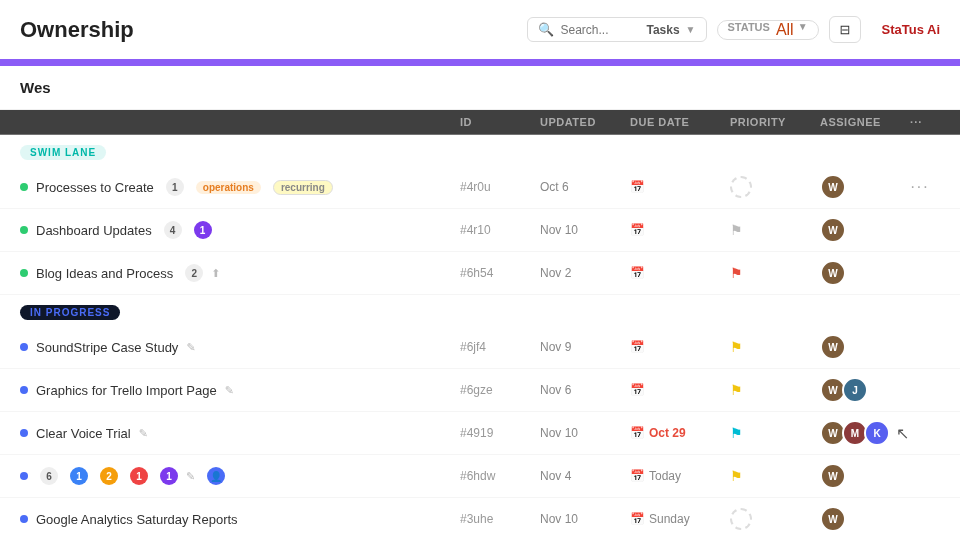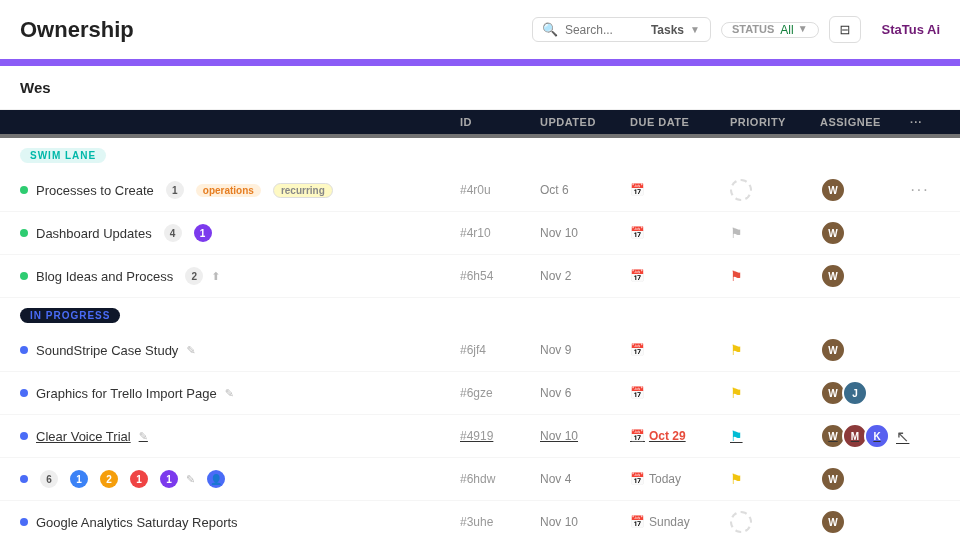--- a/index.html
+++ b/index.html
@@ -11,21 +11,21 @@
     .search-box { display: flex; align-items: center; border: 1px solid #ddd; border-radius: 6px; padding: 4px 10px; gap: 6px; min-width: 140px; }
     .search-box input { border: none; outline: none; font-size: 12px; color: #666; width: 80px; background: transparent; }
     .status-filter { display: flex; align-items: flex-start; border: 1px solid #ddd; border-radius: 10px; padding: 0 10px; gap: 4px; cursor: pointer; font-size: 12px; color: #555; }
     .status-label { font-weight: 600; font-size: 11px; color: #999; margin-right: 2px; }
     .filter-icon-btn { border: 1px solid #ddd; border-radius: 6px; padding: 5px 10px; cursor: pointer; background: #fff; }
 
     .subheader { display: flex; align-items: center; padding: 8px 20px; gap: 6px; height: 44px; border-bottom: 1px solid #f0f0f0; }
     .user-name { font-weight: 600; font-size: 15px; color: #222; }
     .new-task-btn { border: 1px solid #ccc; border-radius: 4px; padding: 4px 12px; font-size: 12px; cursor: pointer; color: #555; background: #fff; }
 
-    .table-header { display: grid; grid-template-columns: 1fr 80px 90px 100px 90px 90px 30px; padding: 6px 20px; border-bottom: 4px solid #737373; background: #0f172a; }
+    .table-header { display: grid; grid-template-columns: 1fr 80px 90px 100px 90px 90px 30px; padding: 6px 20px; border-bottom: 1px solid #737373; background: #404040; }
     .col-header { font-size: 11px; font-weight: 600; color: #aaa; text-transform: uppercase; letter-spacing: 0.5px; }
 
     .section { }
     .section-label { display: inline-block; margin: 10px 20px 6px; padding: 2px 10px; border-radius: 10px; font-size: 10px; font-weight: 700; letter-spacing: 1px; }
     .section-label.swim { background: #e0f7f5; color: #00b8a9; }
     .section-label.inprogress { background: #0f172a; color: #4a6cf7; }
 
     .task-row { display: grid; grid-template-columns: 1fr 80px 90px 100px 90px 90px 30px; align-items: center; padding: 8px 20px; border-bottom: 1px solid #f5f5f5; }
 
     .task-name-cell { display: flex; align-items: center; gap: 8px; }
@@ -60,43 +60,43 @@
     .assignee-cell { display: flex; align-items: center; }
     .avatar { width: 26px; height: 26px; border-radius: 50%; background: #ccc; overflow: hidden; display: inline-flex; align-items: center; justify-content: center; font-size: 10px; font-weight: 700; color: #fff; border: 2px solid #fff; margin-left: -4px; }
     .avatar:first-child { margin-left: 0; }
     .avatar.a1 { background: #7c5c3a; }
     .avatar.a2 { background: #3a6c8c; }
     .avatar.a3 { background: #8c3a3a; }
     .avatar.a4 { background: #4a6cf7; }
 
     .more-btn { cursor: pointer; color: #aaa; font-size: 16px; letter-spacing: 1px; }
     
-    .row-wrapper { position: relative; text-decoration: underline; }
+    .row-wrapper { position: relative; }
   </style>
 </head>
 <body>
 
 <div class="header">
   <div class="header-title">Ownership</div>
   <div class="header-right">
     <div class="search-box">
       <span>🔍</span>
       <input type="text" placeholder="Search..." style="">
       <span style="font-size:12px;color:#555;font-weight:700;">Tasks</span>
       <span style="color:#999;font-size:10px;">▼</span>
     </div>
     <div class="status-filter">
       <span class="status-label">STATUS</span>
-      <span style="font-size:12px;color:#15803d;font-weight:500;">All</span>
+      <span style="font-size:16px;color:#c2410c;font-weight:500;">All</span>
       <span style="color:#999;font-size:10px;">▼</span>
     </div>
     <div class="filter-icon-btn">
       <span>⊟</span>
     </div>
-    <span style="font-size:13px;font-weight:700;color:#701a75;margin-left:10px;">StaTus Ai</span>
+    <span style="font-size:13px;font-weight:700;color:#b91c1c;margin-left:10px;">StaTus Ai</span>
   </div>
 </div>
 
 <div class="subheader">
   <span class="user-name">Wes</span>
 </div>
 
 <div class="table-header">
   <div class="col-header"></div>
   <div class="col-header">ID</div>

